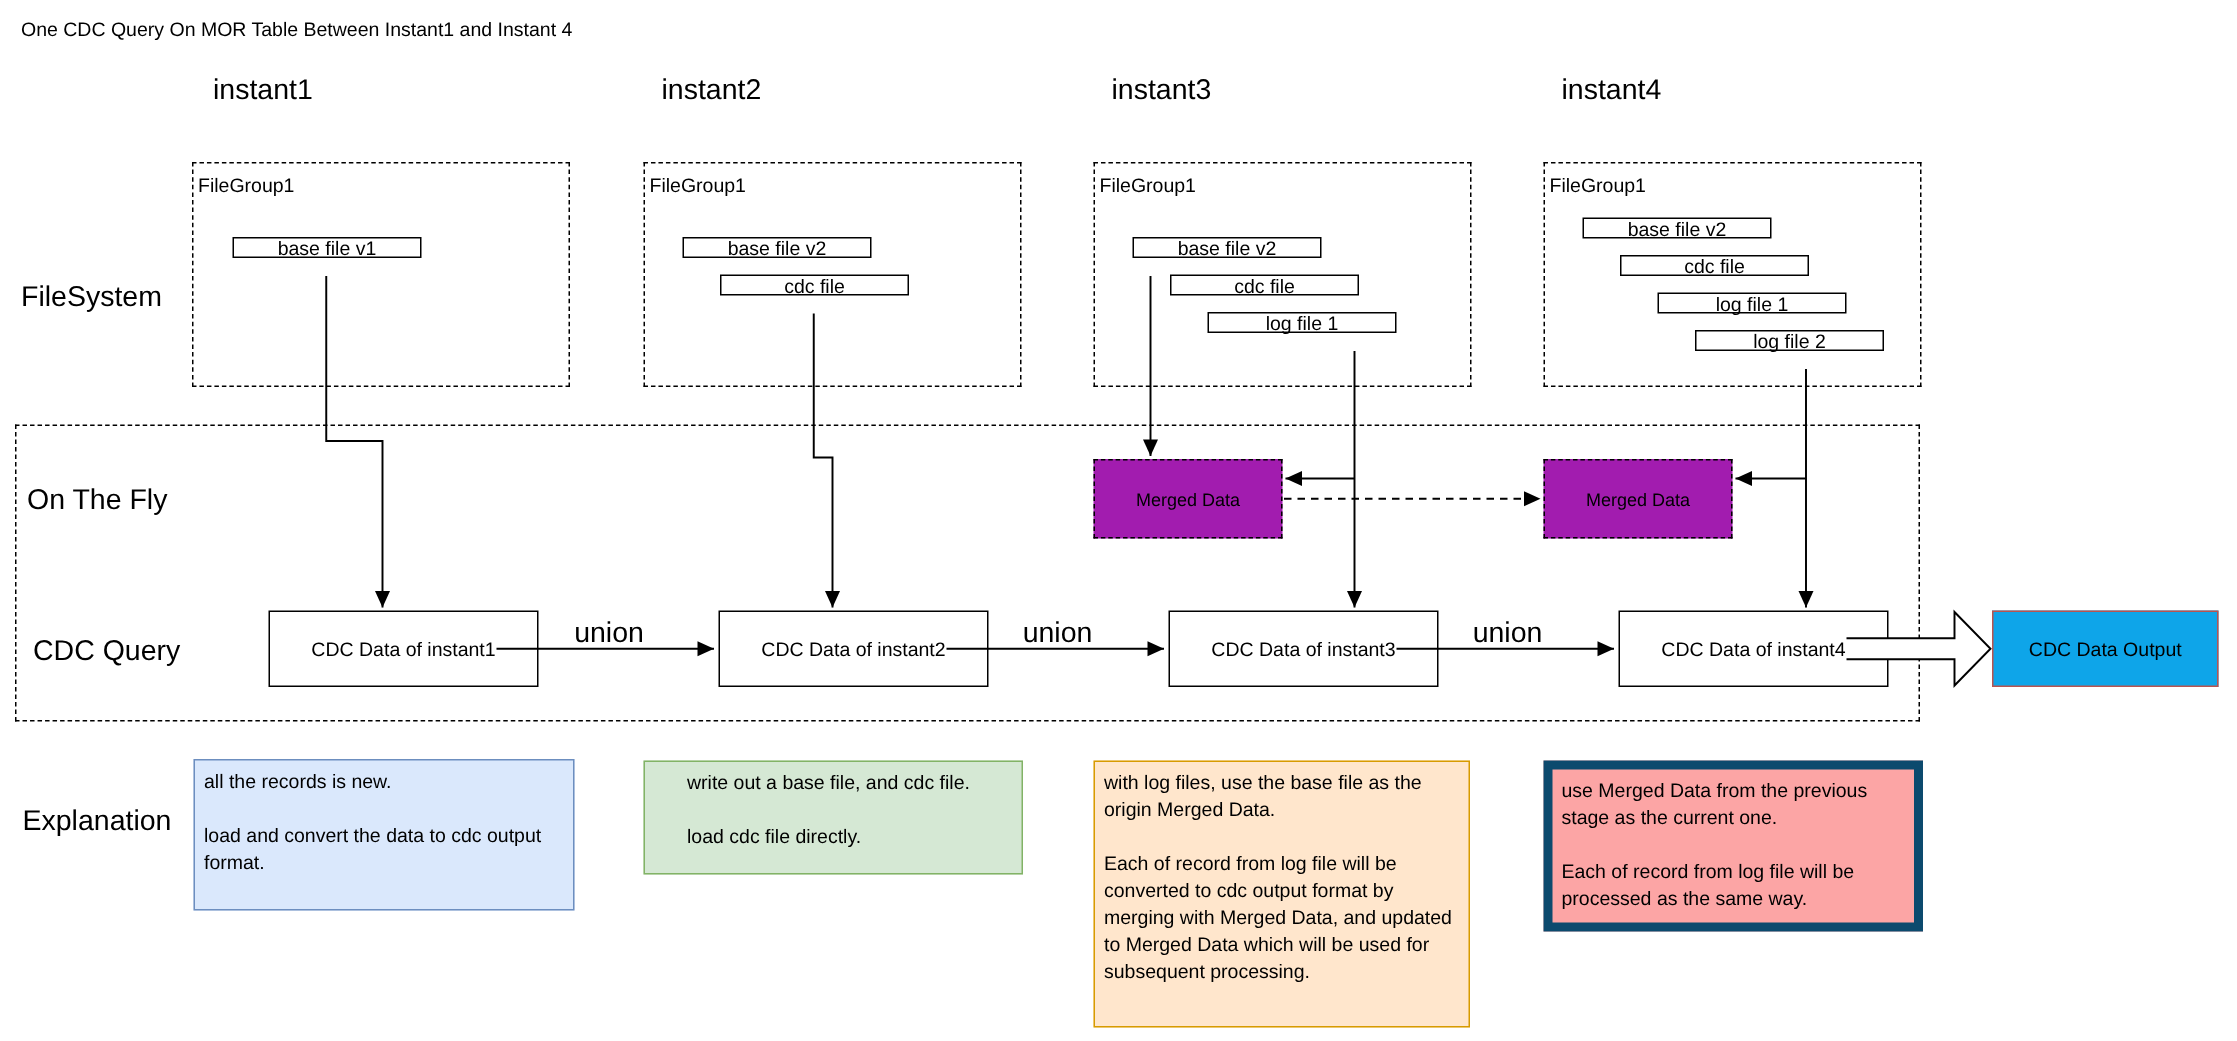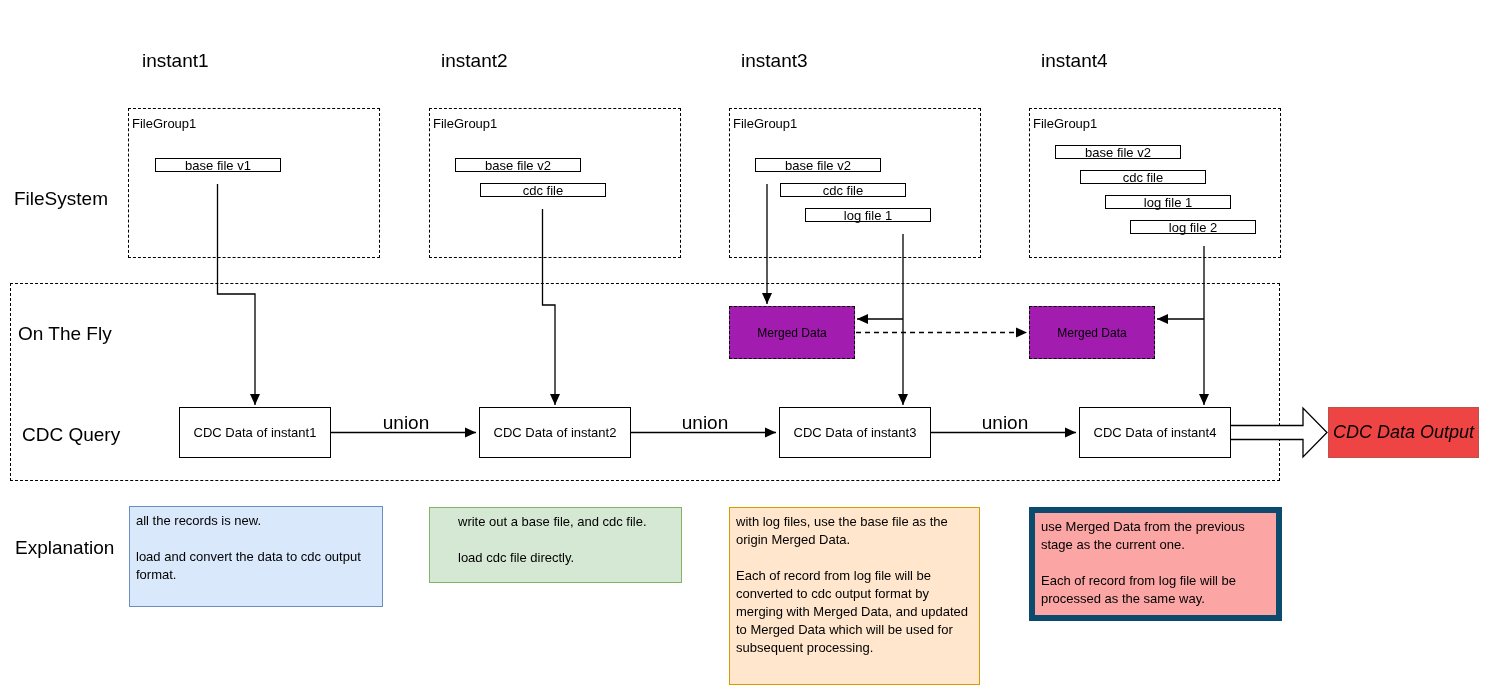--- a/index.html
+++ b/index.html
@@ -13,41 +13,42 @@
   
   .file{position:absolute;width:126px;height:14px;border:1px solid #000;background:#fff;
         box-sizing:border-box;font-size:13px;display:flex;align-items:center;justify-content:center;}
   
   .bigbox{position:absolute;left:10px;top:283px;width:1270px;height:198px;
           border:1px dashed #000;box-sizing:border-box;}
   
   .merged{position:absolute;width:126px;height:53px;border:1px dashed #000;background:#a21caf;
           box-sizing:border-box;font-size:12px;display:flex;align-items:center;justify-content:center;}
   
-  .cdc{position:absolute;width:152px;height:51px;border:1px solid #000;background:#fff;
+  .cdc{position:absolute;width:180px;height:51px;border:1px solid #000;background:#fff;
        box-sizing:border-box;font-size:13px;display:flex;align-items:center;justify-content:center;}
   
   .out{position:absolute;left:1328px;top:407px;width:151px;height:51px;
-       background:#ef4444;border:1px solid #b85450;box-sizing:border-box;font-size:18px;
-       display:flex;align-items:center;justify-content:center;font-style:italic;}
+       background:#0ea5e9;border:1px solid #b85450;box-sizing:border-box;font-size:13px;
+       display:flex;align-items:center;justify-content:center;}
   
   .exp{position:absolute;box-sizing:border-box;font-size:13px;line-height:18px;
        padding:5px 6px;white-space:pre-wrap;}
   .exp-blue  {background:#dae8fc;border:1px solid #6c8ebf;}
   .exp-green {background:#d5e8d4;border:1px solid #82b366;padding-left:28px;}
   .exp-orange{background:#ffe6cc;border:1px solid #d79b00;}
   .exp-yellow{background:#fca5a5;border:6px solid #0c4a6e;}
   .union{transform:translateX(-50%);}
   svg.wires{position:absolute;left:0;top:0;pointer-events:none;}
 </style>
 </head>
 <body>
 
 <div class="canvas">
 
+  <div class="title">One CDC Query On MOR Table Between Instant1 and Instant 4</div>
   <div class="lbl" style="left:14px;top:188px">FileSystem</div>
   <div class="lbl" style="left:18px;top:323px">On The Fly</div>
   <div class="lbl" style="left:22px;top:424px">CDC Query</div>
   <div class="lbl" style="left:15px;top:537px">Explanation</div>
 
   <div class="bigbox"></div>
 
   <div>
     <div class="lbl" style="left:142px;top:50px">instant1</div>
     <div class="fg" style="left:128px;top:108px">

